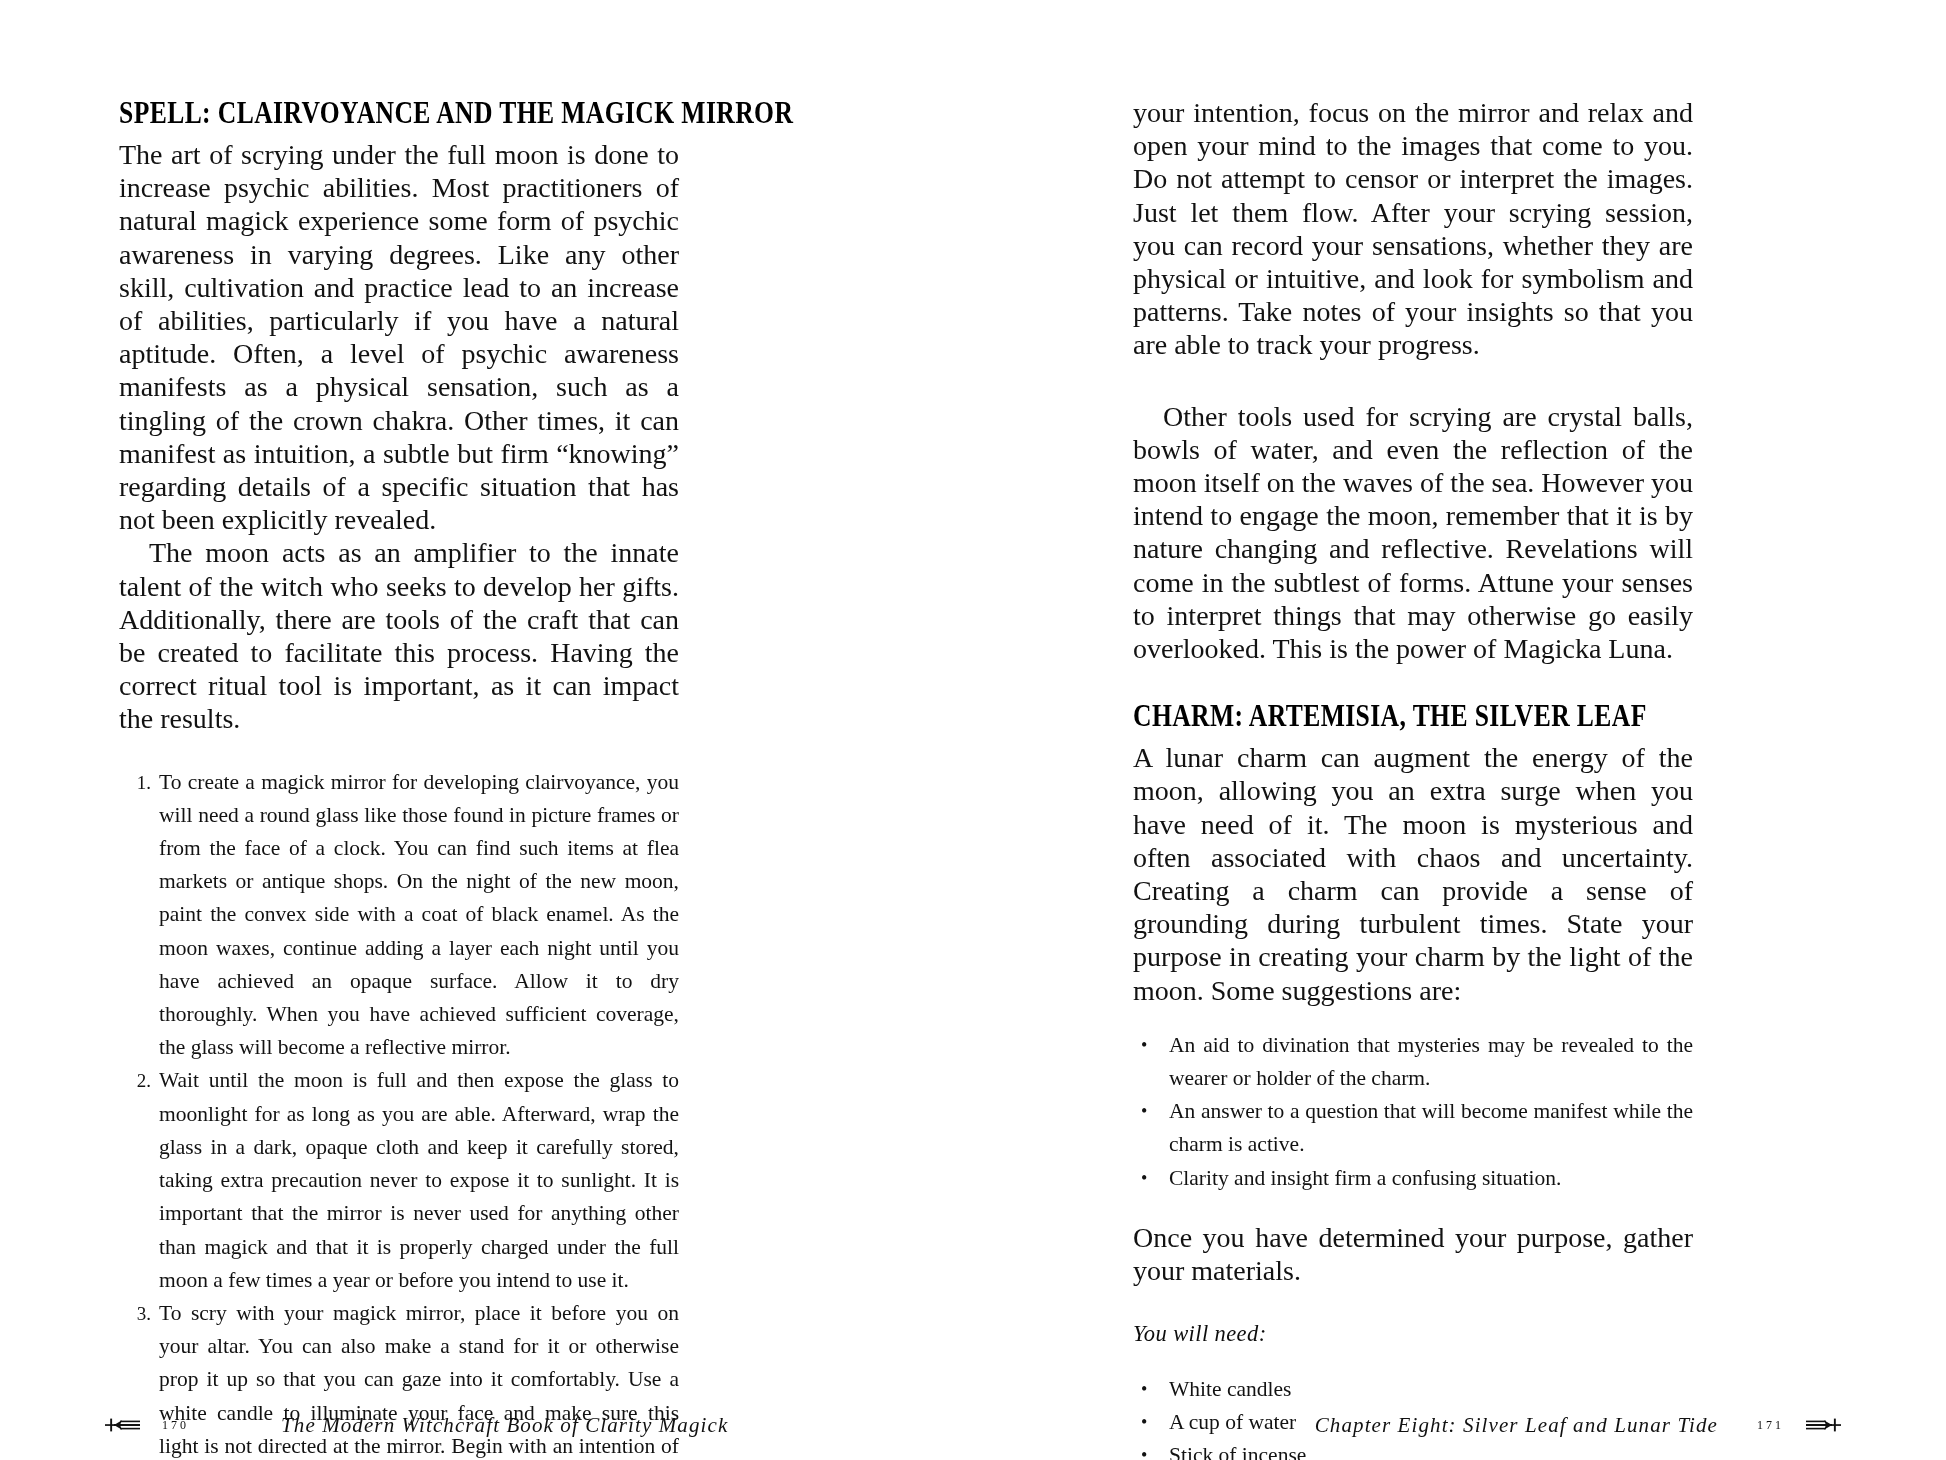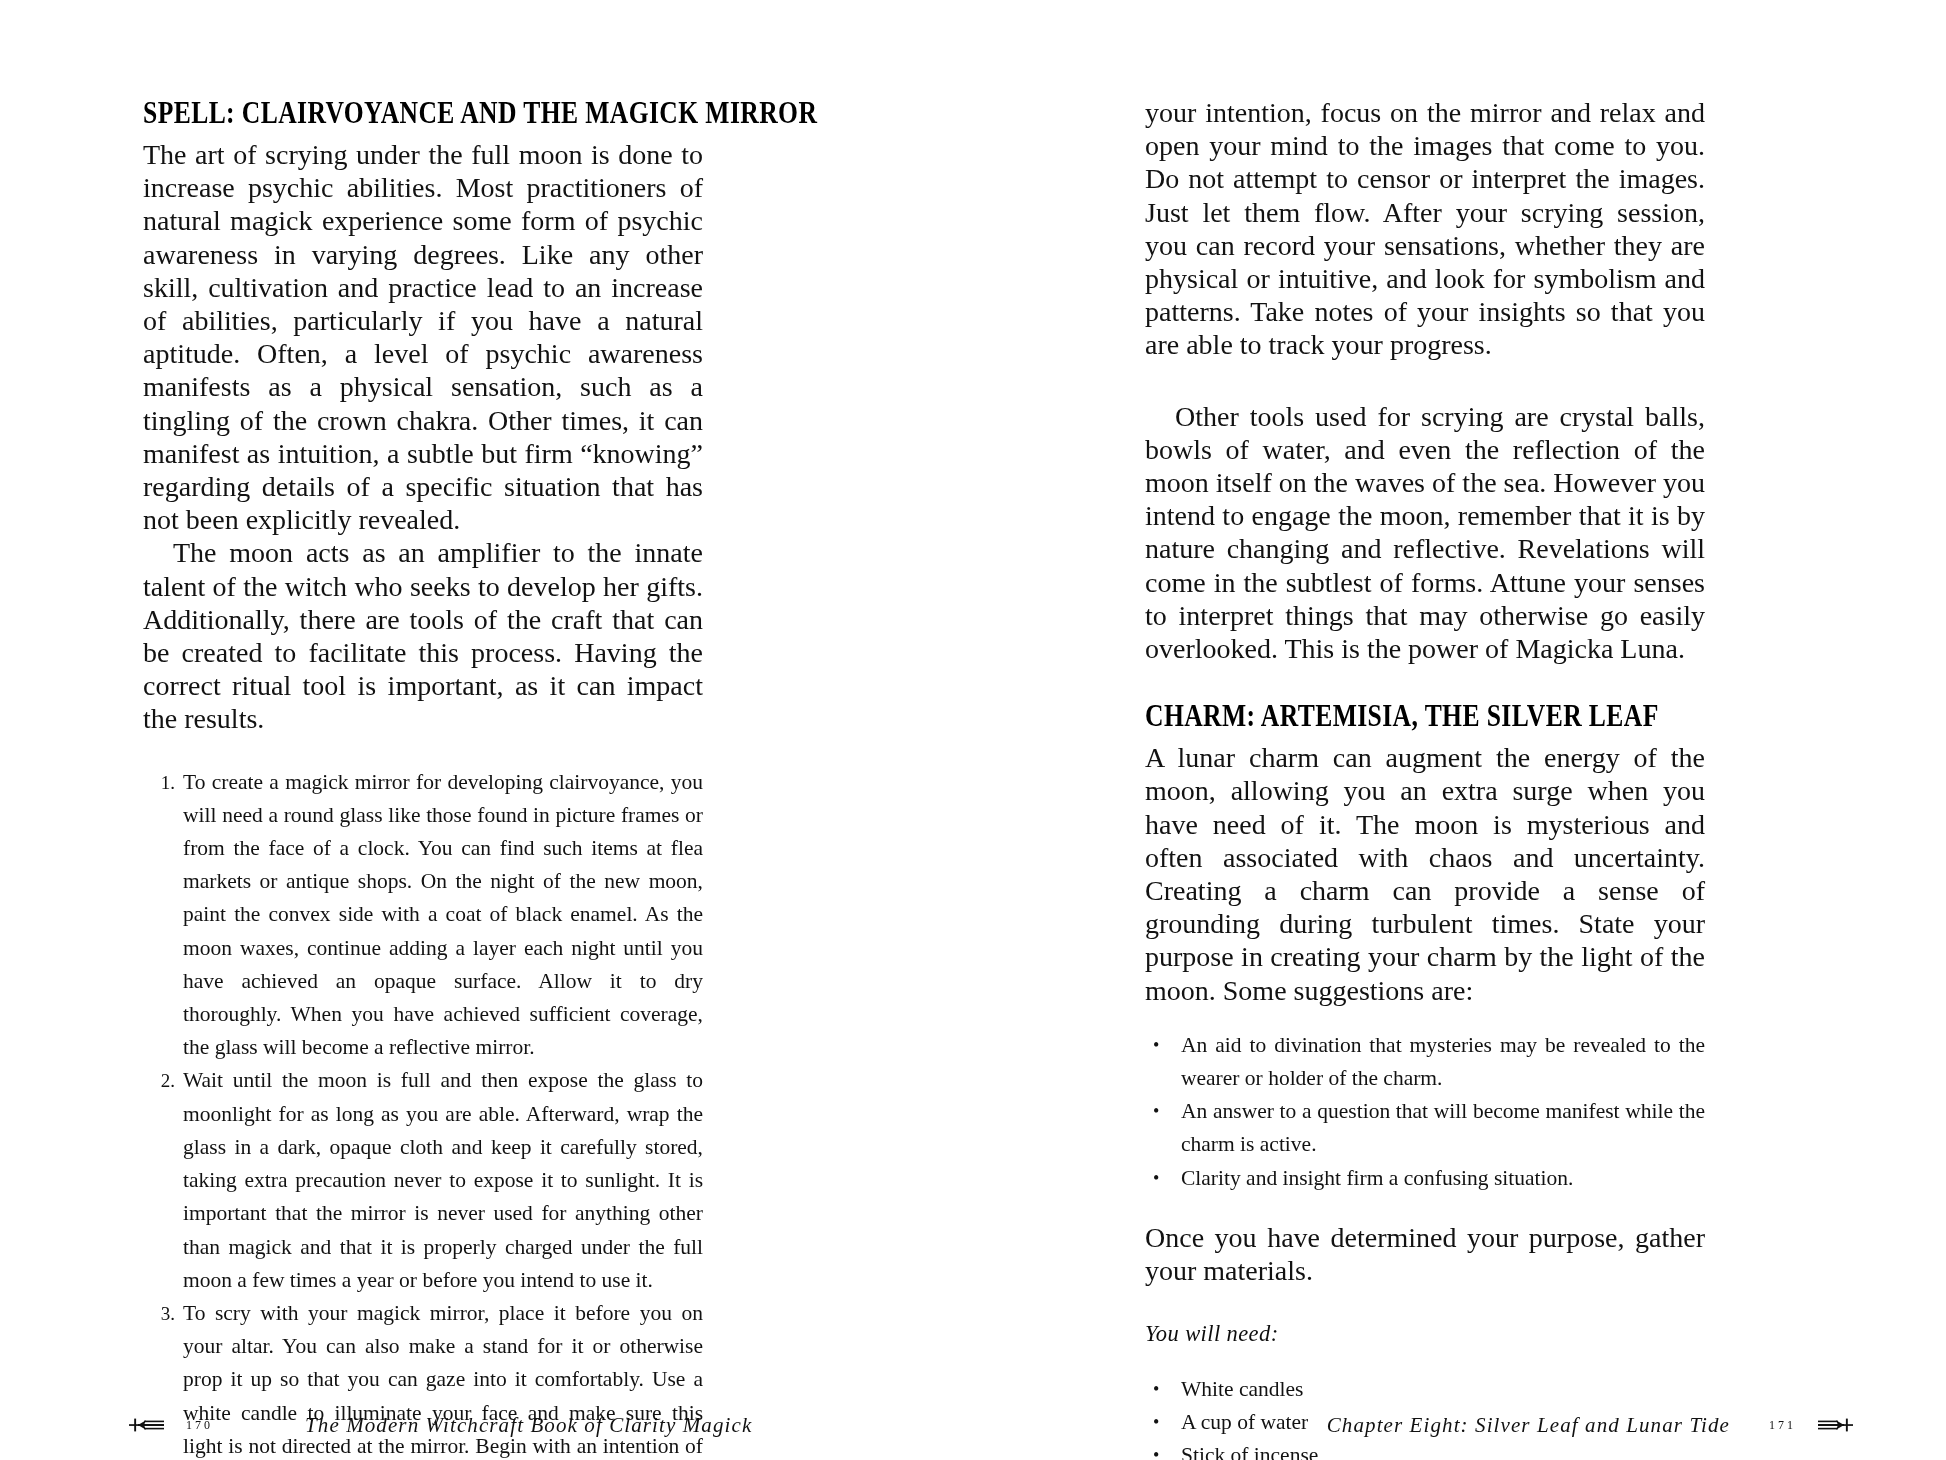--- a/index.html
+++ b/index.html
@@ -16,21 +16,20 @@
     overflow: hidden;
   }
 
   .spread {
     position: relative;
     width: 1946px;
     height: 1244px;
     background: #ffffff;
     display: flex;
     box-sizing: border-box;
-    padding-left: 24px;
   }
 
   .page {
     position: relative;
     width: 973px;
     height: 1460px;
     box-sizing: border-box;
   }
 
   .page-left  { padding: 0; }

